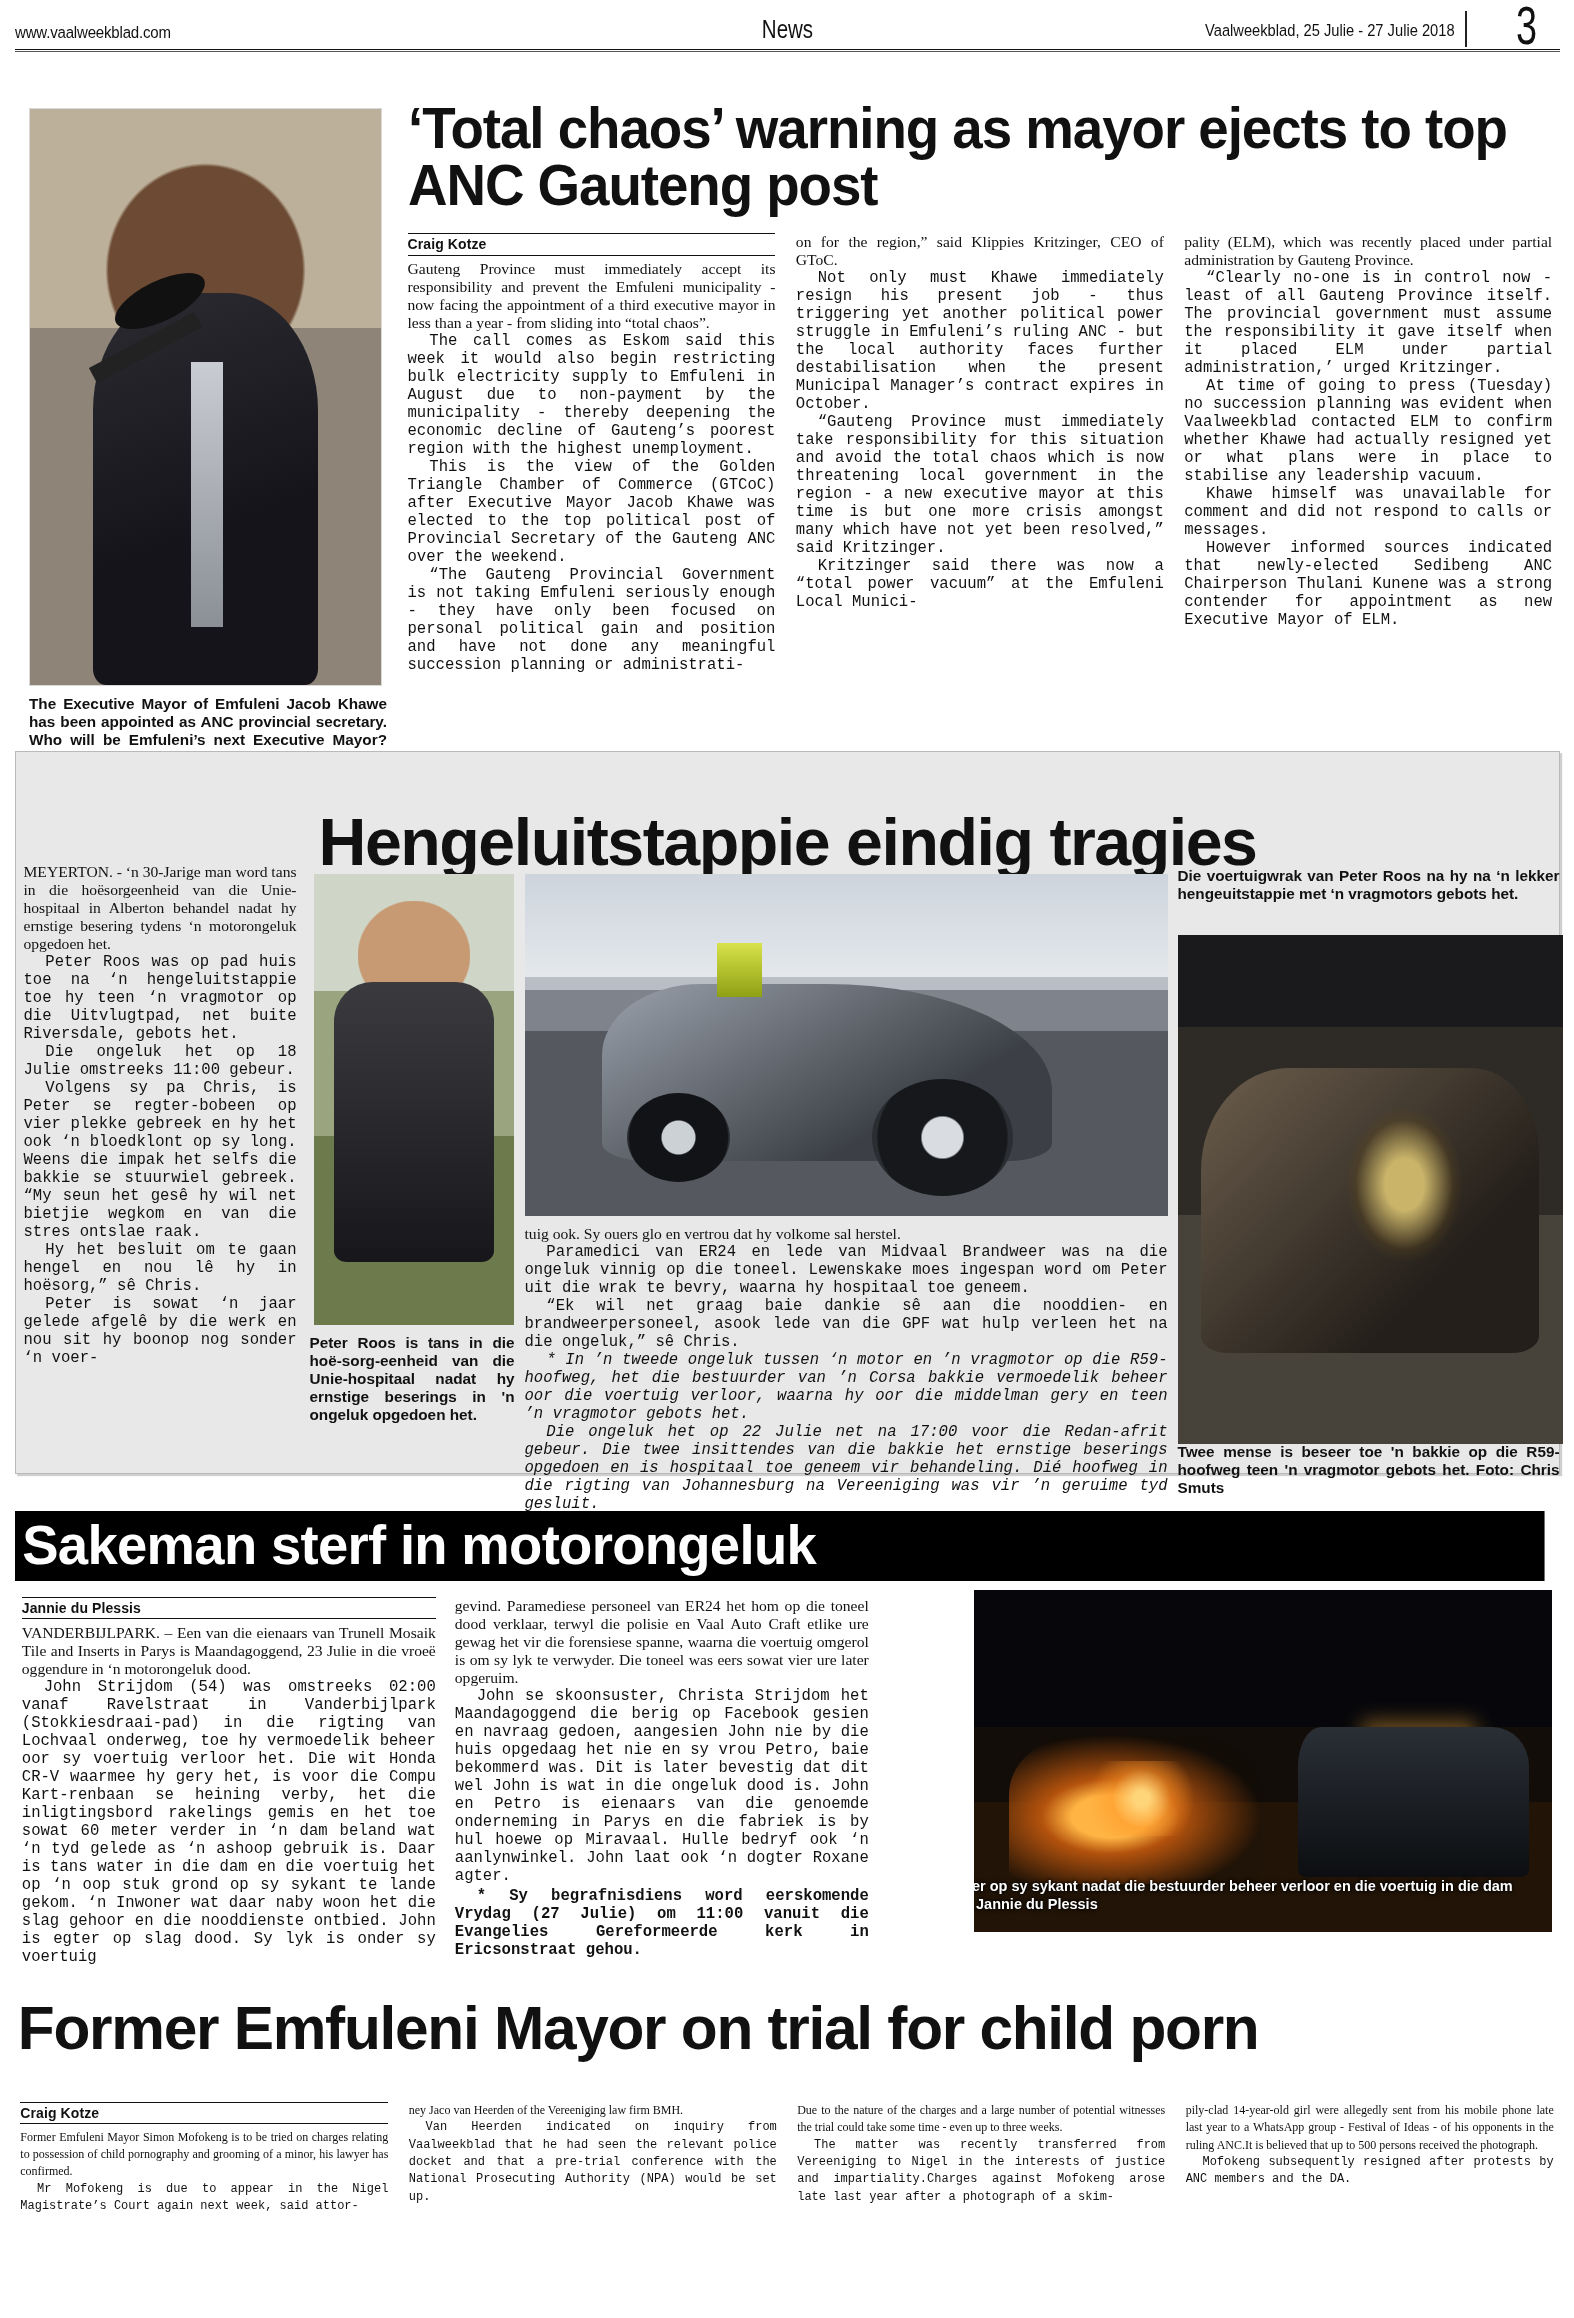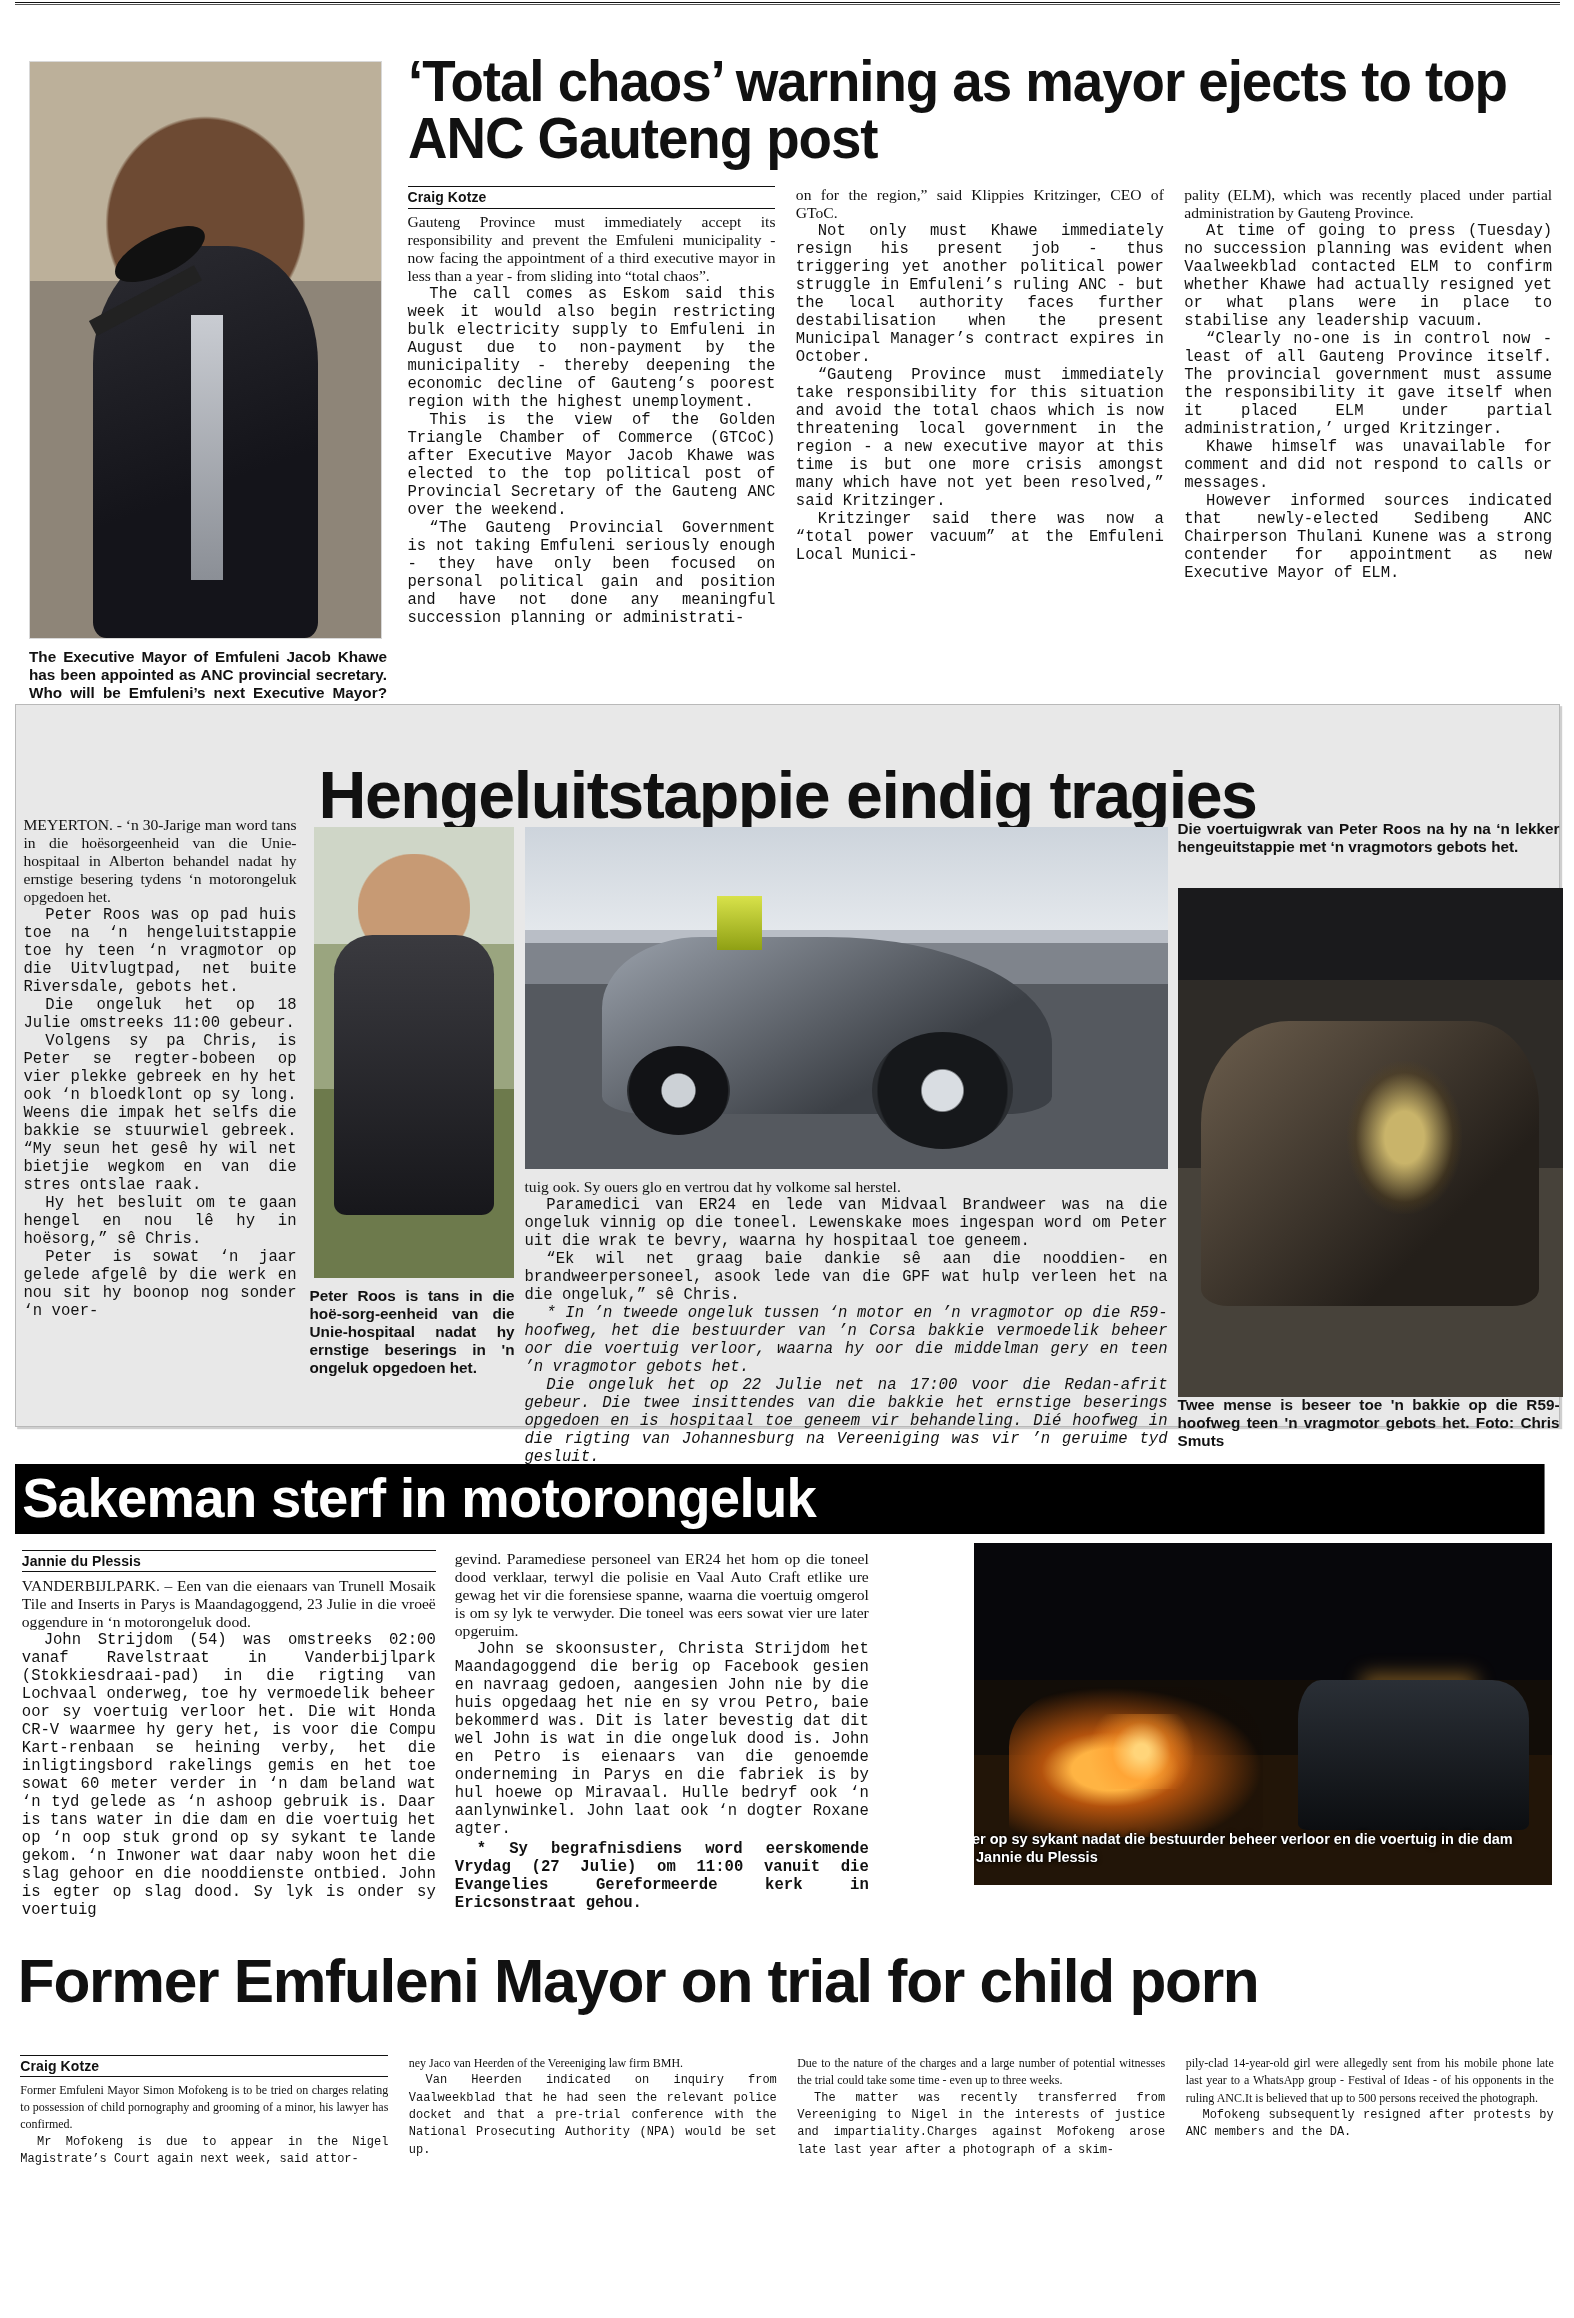--- a/index.html
+++ b/index.html
@@ -151,20 +151,27 @@
     background:linear-gradient(90deg,#ff3b2f,#ffd23b,#2f7bff); border-radius:2.2px;
     box-shadow:0 0 19px 5.8px rgba(255,180,60,.45);}
   .glow{position:absolute; left:18%; top:50%; width:22%; height:22%;
     background:radial-gradient(circle,#ffd57a 0 10%, rgba(255,150,40,.5) 40%, rgba(0,0,0,0) 72%);}
 </style>
 </head>
 <body>
 
 <div class="page">
 
+  <div class="masthead">
+    <div class="mh-url">www.vaalweekblad.com</div>
+    <div class="mh-section">News</div>
+    <div class="mh-date">Vaalweekblad, 25 Julie - 27 Julie 2018</div>
+    <div class="mh-sep"></div>
+    <div class="mh-page">3</div>
+  </div>
   <div class="mh-rule"></div>
 
   <div class="a1">
     <h1 class="a1-head">‘Total chaos’ warning as mayor ejects to top ANC Gauteng post</h1>
 
     <div class="a1-photo">
       <div class="ph mayor">
         <div class="mic"></div>
         <div class="mic2"></div>
       </div>
@@ -185,22 +192,22 @@
         <div class="body">
           <p>on for the region,” said Klippies Kritzinger, CEO of GToC.</p>
           <p>Not only must Khawe immediately resign his present job - thus triggering yet another political power struggle in Emfuleni’s ruling ANC - but the local authority faces further destabilisation when the present Municipal Manager’s contract expires in October.</p>
           <p>“Gauteng Province must immediately take responsibility for this situation and avoid the total chaos which is now threatening local government in the region - a new executive mayor at this time is but one more crisis amongst many which have not yet been resolved,” said Kritzinger.</p>
           <p>Kritzinger said there was now a “total power vacuum” at the Emfuleni Local Munici-</p>
         </div>
       </div>
       <div class="col">
         <div class="body">
           <p>pality (ELM), which was recently placed under partial administration by Gauteng Province.</p>
+          <p>“Clearly no-one is in control now - least of all Gauteng Province itself. The provincial government must assume the responsibility it gave itself when it placed ELM under partial administration,’ urged Kritzinger.</p>
           <p>At time of going to press (Tuesday) no succession planning was evident when Vaalweekblad contacted ELM to confirm whether Khawe had actually resigned yet or what plans were in place to stabilise any leadership vacuum.</p>
-          <p>“Clearly no-one is in control now - least of all Gauteng Province itself. The provincial government must assume the responsibility it gave itself when it placed ELM under partial administration,’ urged Kritzinger.</p>
           <p>Khawe himself was unavailable for comment and did not respond to calls or messages.</p>
           <p>However informed sources indicated that newly-elected Sedibeng ANC Chairperson Thulani Kunene was a strong contender for appointment as new Executive Mayor of ELM.</p>
         </div>
       </div>
     </div>
   </div>
 
   <div class="a2">
     <h1 class="a2-head">Hengeluitstappie eindig tragies</h1>
 

